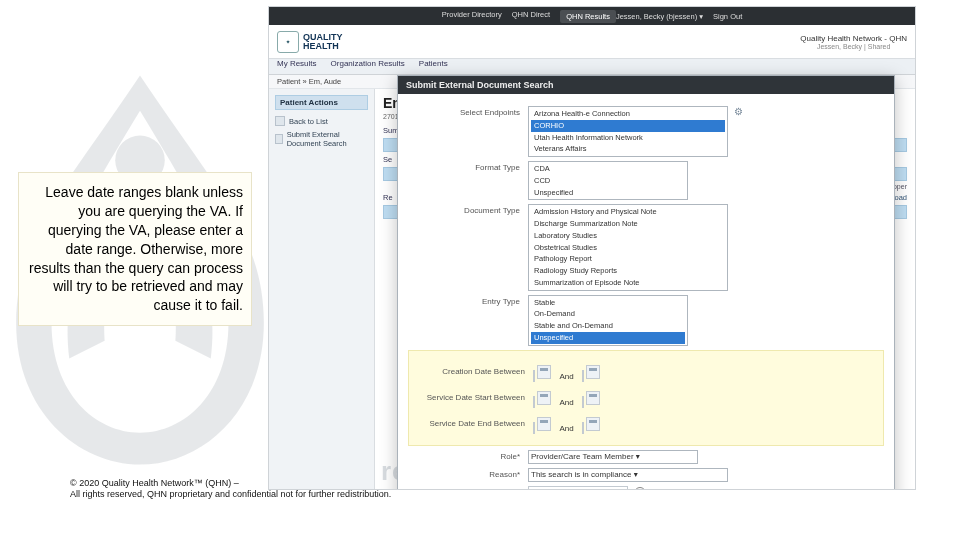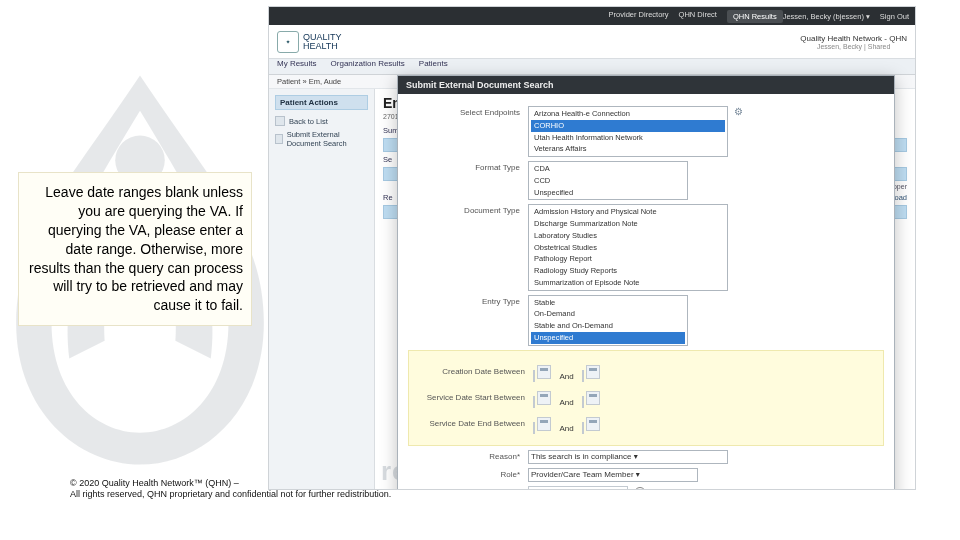--- a/index.html
+++ b/index.html
@@ -2,27 +2,27 @@
 <html><head>
 <meta charset="utf-8">
 <style>
   *{box-sizing:border-box;margin:0;padding:0;font-family:Arial,Helvetica,sans-serif}
   body{width:960px;height:540px;background:#fff;position:relative;overflow:hidden}
   .bg-logo{position:absolute;left:-40px;top:40px;opacity:.12;pointer-events:none}
   .bg-logo svg{width:360px;height:460px}
   .callout{position:absolute;left:18px;top:172px;width:234px;background:#fffef6;border:1px solid #e8e3c8;padding:10px 8px;font-size:14px;line-height:1.35;text-align:right}
   .footer{position:absolute;left:70px;top:478px;font-size:9px;color:#111;line-height:1.25}
   .app{position:absolute;left:268px;top:6px;width:648px;height:484px;border:1px solid #cfd3d7;background:#fff;overflow:hidden}
-  .topbar{height:18px;background:#2b2f33;display:flex;align-items:center;color:#ddd;font-size:7.5px;padding:0 6px;justify-content:flex-end}
+  .topbar{height:18px;background:#2b2f33;display:flex;align-items:center;color:#ddd;font-size:7.5px;padding:0 6px;justify-content:center}
   .topbar .left,.topbar .right{display:flex;gap:10px}
   .topbar .active{background:#4a4e52;padding:2px 6px;border-radius:2px;color:#fff}
   .header{height:34px;display:flex;align-items:center;justify-content:space-between;padding:0 8px;border-bottom:1px solid #d9dde1}
   .logo-small{display:flex;align-items:center;gap:4px}
   .logo-small .mark{width:22px;height:22px;border:1px solid #8aa;border-radius:3px;display:flex;align-items:center;justify-content:center;font-size:6px;color:#145}
-  .logo-small .txt{font-size:9px;color:#135;font-weight:400;line-height:1}
+  .logo-small .txt{font-size:9px;color:#135;font-weight:700;line-height:1}
   .org{text-align:center;font-size:8px;color:#333}
   .org .sub{font-size:7px;color:#888}
   .tabs{height:16px;background:#ecf0f4;border-bottom:1px solid #cfd3d7;display:flex;align-items:flex-start;gap:14px;padding:0 8px;font-size:8px;color:#335}
   .crumb{height:14px;background:#f6f7f9;border-bottom:1px solid #e2e6ea;font-size:7.5px;color:#444;padding:2px 8px}
   .body{display:flex;height:calc(100% - 82px)}
   .sidebar{width:106px;background:#f0f3f6;border-right:1px solid #d9dde1;padding:6px}
   .side-head{background:#cfe0ee;border:1px solid #aecde3;font-size:8px;color:#234;padding:2px 4px;font-weight:700;margin-bottom:4px}
   .side-item{display:flex;align-items:center;gap:4px;font-size:7.5px;color:#345;padding:2px 0}
   .side-item .ic{width:10px;height:10px;background:#dfe6ec;border:1px solid #b8c2cc;display:inline-block}
   .main{flex:1;padding:6px 8px;position:relative;font-size:8px;color:#444}
@@ -219,30 +219,30 @@
           <div class="lbl">Service Date End Between</div>
           <div class="ctl">
             <span class="date-input"></span><span class="cal-ic"></span>
             <span class="and">And</span>
             <span class="date-input"></span><span class="cal-ic"></span>
           </div>
         </div>
       </div>
 
       <div class="fr">
+        <div class="lbl">Role*</div>
+        <div class="ctl">
+            <div class="select" style="width:170px">Provider/Care Team Member ▾</div>
+          </div>
+      </div>
+
+      <div class="fr">
         <div class="lbl">Reason*</div>
         <div class="ctl">
             <div class="select reason">This search is in compliance ▾</div>
-          </div>
-      </div>
-
-      <div class="fr">
-        <div class="lbl">Role*</div>
-        <div class="ctl">
-            <div class="select" style="width:170px">Provider/Care Team Member ▾</div>
           </div>
       </div>
 
       <div class="fr">
         <div class="lbl">Authorizing Provider</div>
         <div class="ctl auth">
           <span class="date-input" style="width:100px"></span>
           <span class="mag"></span>
         </div>
       </div>

